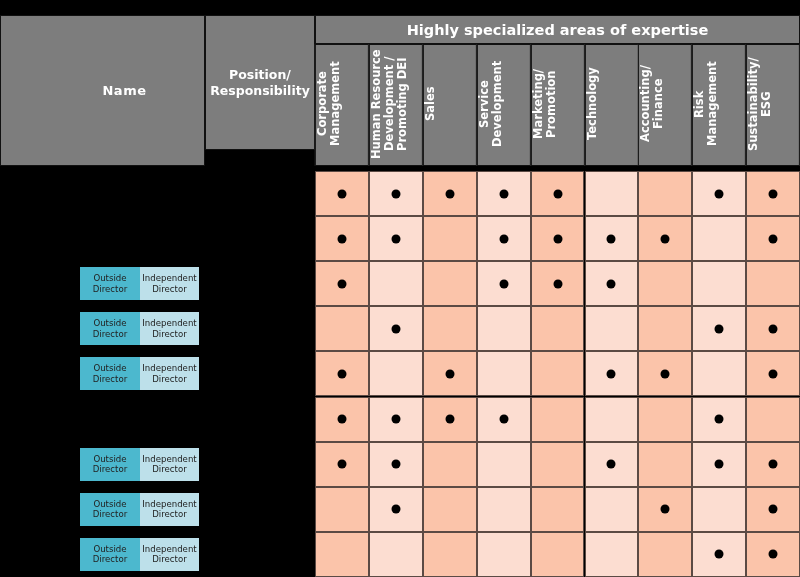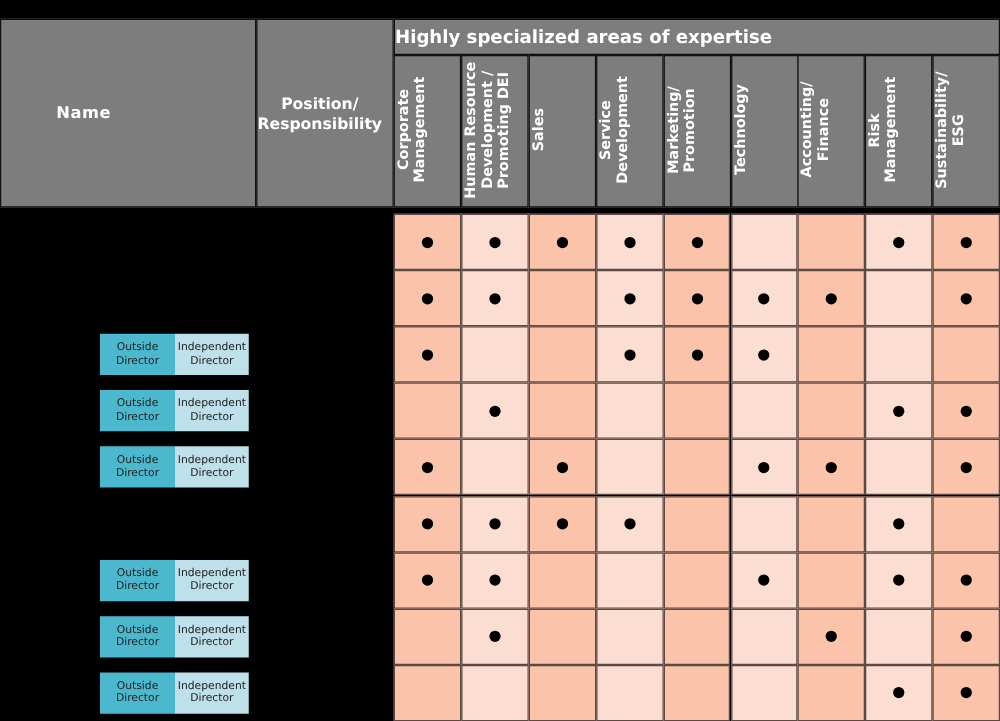--- a/index.html
+++ b/index.html
@@ -13,26 +13,26 @@
 
   
   .hdr-name, .hdr-pos, .hdr-group, .hdr-col{
     position:absolute;
     background:#7d7d7d;
     border:1px solid #111;
     box-sizing:border-box;
     color:#ffffff;
     display:flex;
     align-items:center;
-    justify-content:flex-start;
+    justify-content:center;
     text-align:center;
     font-weight:bold;
   }
   .hdr-name{left:0;top:15px;width:205px;height:151px;font-size:13px;letter-spacing:.5px;padding-left:44px;}
-  .hdr-pos{left:205px;top:15px;width:110px;height:151px;font-size:12.5px;line-height:1.25;}
+  .hdr-pos{left:205px;top:15px;width:110px;height:135px;font-size:12.5px;line-height:1.25;}
   .hdr-group{left:315px;top:15px;width:485px;height:29px;font-size:14.5px;}
   .hdr-col{
     top:44px;height:122px;
     font-size:11.5px;line-height:1.15;
     writing-mode:vertical-rl;
     transform:rotate(180deg);
     padding:6px 0 4px 0;
     align-items:flex-start;
     justify-content:center;
   }

